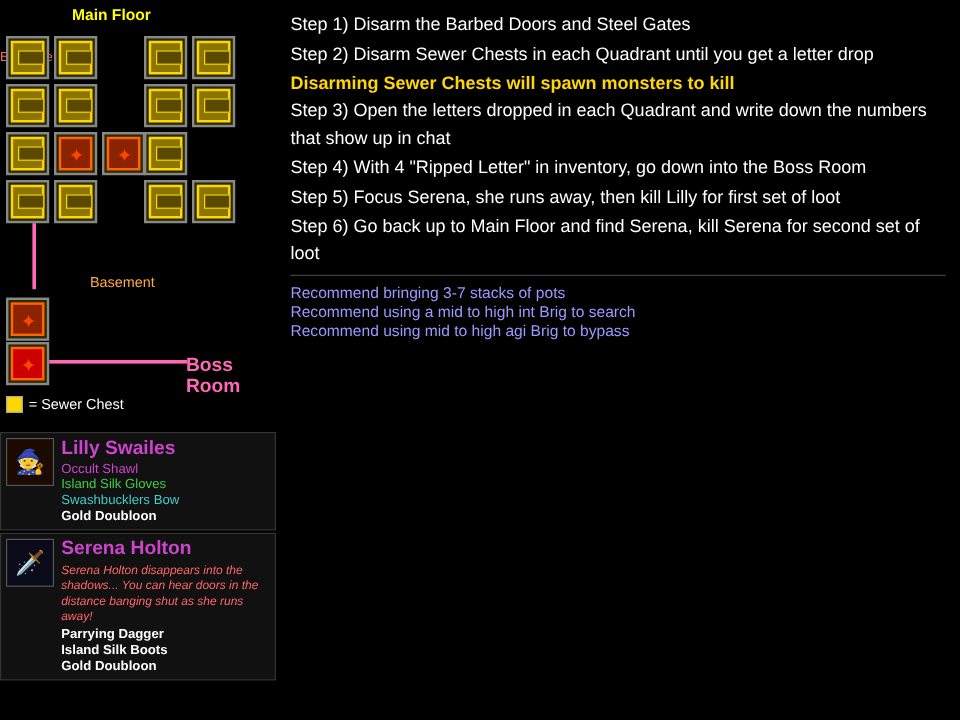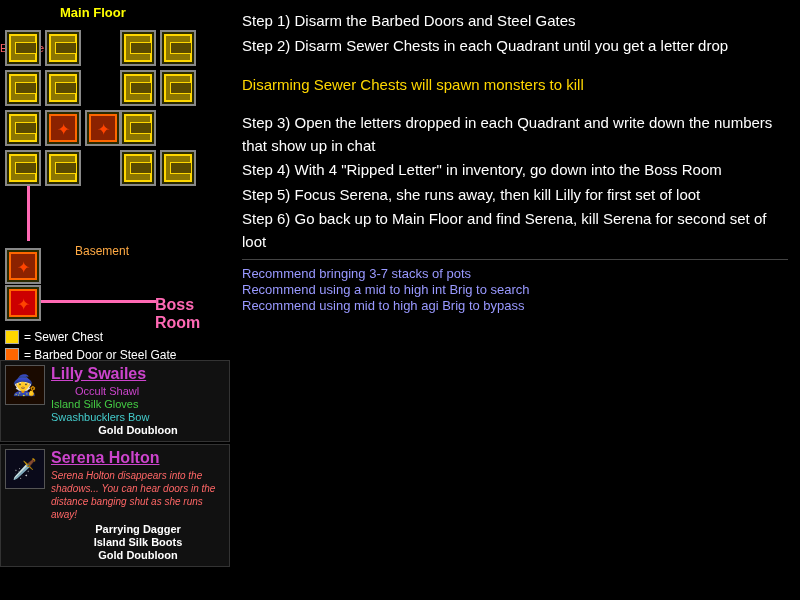--- a/index.html
+++ b/index.html
@@ -101,21 +101,20 @@
       height: 3px;
       background: #FF69B4;
     }
 
     #basement-label {
       position: absolute;
       top: 228px;
       left: 75px;
       color: #ffaa44;
       font-size: 12px;
-      margin-top: 16px;
     }
 
     #boss-room-label {
       position: absolute;
       top: 296px;
       left: 155px;
       color: #FF69B4;
       font-size: 16px;
       font-weight: bold;
     }
@@ -183,28 +182,27 @@
     .lilly-avatar-bg { background: #1a0a00; }
     .serena-avatar-bg { background: #0a0a1a; }
 
     .boss-info { flex: 1; }
 
     .boss-name {
       font-size: 16px;
       font-weight: bold;
       color: #cc44cc;
       margin-bottom: 2px;
-      text-decoration: underline;
     }
 
     .loot-item { font-size: 11px; margin: 1px 0; }
-    .loot-purple { color: #cc44cc; margin-left: 24px; }
+    .loot-purple { color: #cc44cc; }
     .loot-green { color: #44cc44; }
     .loot-cyan { color: #44cccc; }
-    .loot-white { color: #ffffff; font-weight: bold; text-align: center; }
+    .loot-white { color: #ffffff; font-weight: bold; }
 
     .boss-desc {
       font-size: 10px;
       color: #ff6666;
       font-style: italic;
       margin: 2px 0;
       line-height: 1.3;
     }
 
     
@@ -220,22 +218,22 @@
     .step-line {
       color: #fff;
       font-size: 15px;
       line-height: 1.5;
       margin-bottom: 2px;
     }
 
     .highlight-yellow {
       color: #FFD700;
       font-size: 15px;
-      font-weight: normal;
-      margin: 19px 0;
+      font-weight: bold;
+      margin: 4px 0;
     }
 
     .highlight-cyan {
       color: #44cccc;
       font-size: 14px;
       font-weight: bold;
       margin: 6px 0;
     }
 
     .recommend {
@@ -325,24 +323,20 @@
 
     <div class="h-line" style="left:41px;top:300px;width:115px;"></div>
 
     <span id="boss-room-label">Boss Room</span>
   </div>
 
   <div id="legend">
     <div class="legend-item">
       <div class="legend-box-yellow"></div>
       <span class="legend-text">= Sewer Chest</span>
-    </div>
-    <div class="legend-item">
-      <div class="legend-box-orange"></div>
-      <span class="legend-text">= Barbed Door or Steel Gate</span>
     </div>
   </div>
 
   <div id="boss-cards">
 
     <div class="boss-card">
       <div class="boss-avatar lilly-avatar-bg">🧙</div>
       <div class="boss-info">
         <div class="boss-name">Lilly Swailes</div>
         <div class="loot-item loot-purple">Occult Shawl</div>

